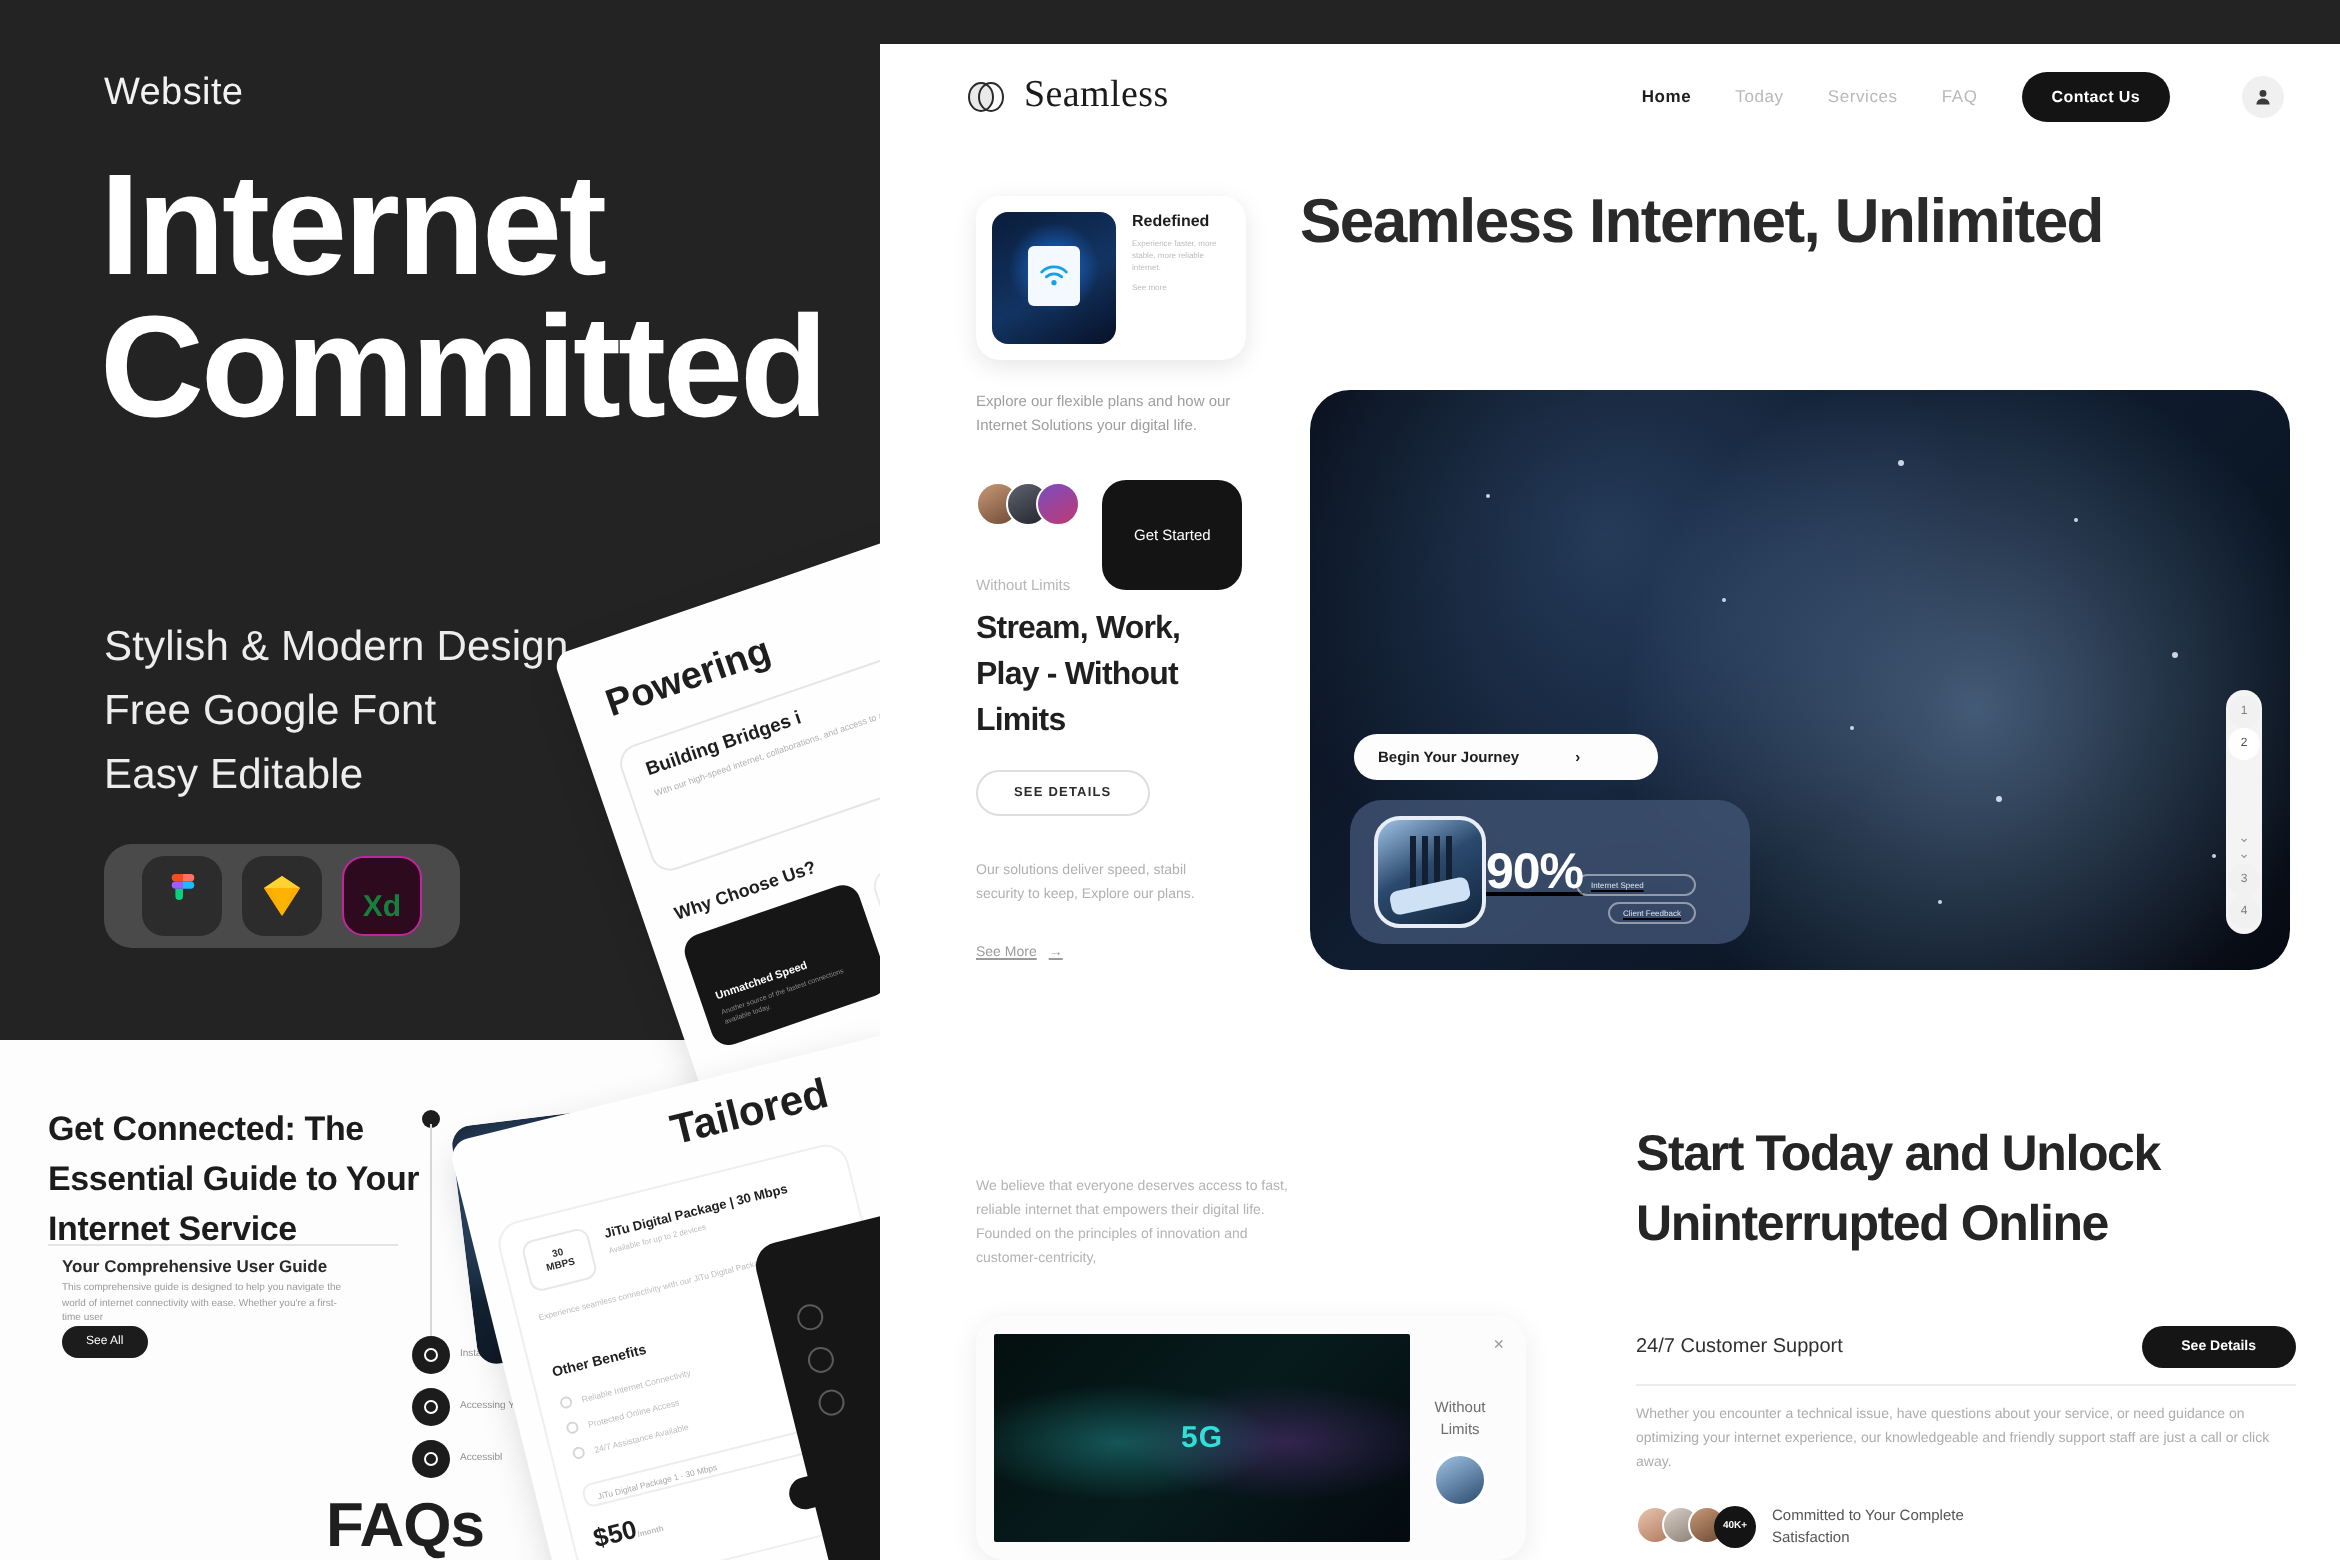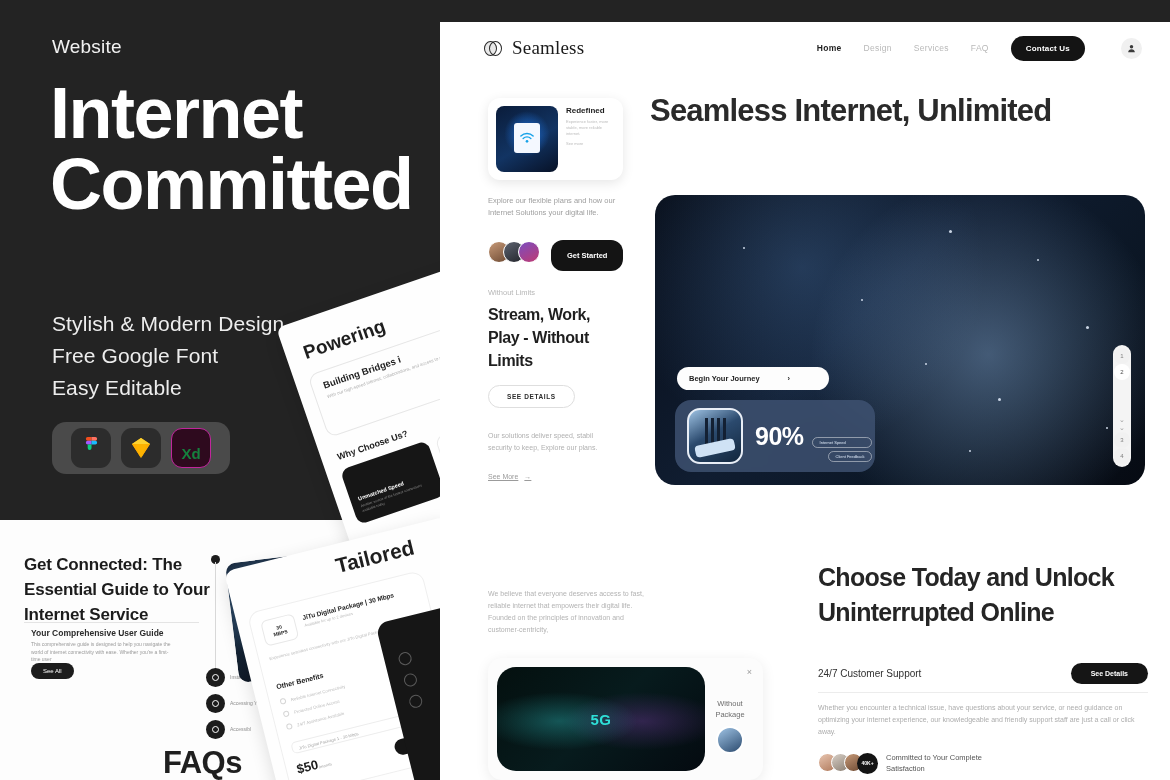--- a/index.html
+++ b/index.html
@@ -280,22 +280,23 @@
 
   .begin-journey {
     position:absolute; left:22px; top:172px;
     background:#fdfdfd; border-radius:13px; border:none;
     font-size:7.5px; color:#1d1d1d; font-weight:700;
     padding:7px 12px; display:flex; align-items:center; gap:28px; width:152px;
   }
   .stat-card {
     position:absolute; left:20px; top:205px; width:200px; height:72px;
     background: rgba(64,83,115,.82); border-radius:16px;
-    display:flex; align-items:center; gap:12px; padding:0 12px;
+    display:flex; align-items:center; gap:0; padding:0 12px;
     backdrop-filter: blur(2px);
+    text-decoration: underline;
   }
   .stat-thumb {
     width:56px;height:56px;border-radius:13px;flex:none;border:2px solid #e9eef6;
     background: linear-gradient(150deg,#9fc3e4 0%, #2b4a6e 45%, #12263d 100%);
     position:relative; overflow:hidden;
   }
   .stat-thumb .bars{position:absolute;left:16px;top:8px;display:flex;gap:3px;}
   .stat-thumb .bars i{display:block;width:3px;height:26px;background:#132033;}
   .stat-thumb .router{position:absolute;left:6px;bottom:8px;width:40px;height:12px;border-radius:4px;background:#cfe2f5;transform:rotate(-12deg);}
   .stat-num { font-size:25px; font-weight:700; color:#fff; letter-spacing:-.5px;}
@@ -319,21 +320,21 @@
   .believe {
     position:absolute; left:48px; top:588px; width:160px;
     font-size:7px; line-height:12px; color:#b3b3b3;
   }
   .card5g {
     position:absolute; left:48px; top:658px; width:275px; height:122px;
     background:#fcfcfc; border-radius:14px; box-shadow:0 3px 14px rgba(0,0,0,.08);
     padding:9px;
   }
   .c5g-img {
-    width:208px; height:104px; border-radius:19px;
+    width:208px; height:104px; border-radius:1px;
     background:
       radial-gradient(ellipse at 30% 52%, rgba(48,200,200,.35) 0%, rgba(48,200,200,0) 38%),
       radial-gradient(ellipse at 70% 52%, rgba(150,70,200,.30) 0%, rgba(150,70,200,0) 38%),
       linear-gradient(135deg,#04100f 0%, #071b1d 50%, #040a10 100%);
       position:relative; overflow:hidden;
   }
   .c5g-label { position:absolute; left:50%; top:50%; transform:translate(-50%,-50%);
                font-size:15px; font-weight:700; color:#2fe0d8; letter-spacing:.5px;}
   .c5g-x { position:absolute; right:11px; top:9px; font-size:9px; color:#9c9c9c; background:none;border:none;}
   .c5g-side { position:absolute; right:10px; top:40px; width:46px; text-align:center;}
@@ -489,21 +490,21 @@
   <div class="nav">
     <div class="brand">
       <span class="brand-mark">
           <i></i>
           <u></u>
         </span>
       <span class="brand-name">Seamless</span>
     </div>
     <div class="nav-links">
       <a href="#" class="active">Home</a>
-      <a href="#">Design</a>
+      <a href="#">Today</a>
       <a href="#">Services</a>
       <a href="#">FAQ</a>
       <button class="contact-btn">Contact Us</button>
       <button class="avatar-btn">
         <svg width="9" height="9" viewBox="0 0 12 12">
             <circle cx="6" cy="3.6" r="2.3" fill="#3b3b3b"></circle>
             <path d="M1.6 11c0-2.5 2-4 4.4-4s4.4 1.5 4.4 4z" fill="#3b3b3b"></path>
           </svg>
       </button>
     </div>
@@ -530,21 +531,21 @@
     </div>
   </div>
 
   <div class="lead-copy">Explore our flexible plans and how our Internet Solutions your digital life.</div>
   <div class="avatar-row">
     <span class="av1"></span>
     <span class="av2"></span>
     <span class="av3"></span>
   </div>
   <div class="gs-wrap">
-    <button style="background:#141414;color:#fff;border:none;border-radius:12px;font-size:7.5px;font-weight:700;padding:11px 16px;">Get Started</button>
+    <button style="background:#141414;color:#fff;border:none;border-radius:12px;font-size:7.5px;font-weight:400;padding:23px 16px;">Get Started</button>
   </div>
 
   <div class="eyebrow2">Without Limits</div>
   <div class="h2-limits">Stream, Work, Play - Without Limits</div>
   <button class="see-details-outline">SEE DETAILS</button>
   <div class="solutions-copy">Our solutions deliver speed, stabil security to keep, Explore our plans.</div>
   <div class="see-more">
     <span>See More</span>
     <span>→</span>
   </div>
@@ -597,27 +598,27 @@
 
   <div class="believe">We believe that everyone deserves access to fast, reliable internet that empowers their digital life. Founded on the principles of innovation and customer-centricity,</div>
 
   <div class="card5g">
     <div class="c5g-img">
       <div class="c5g-label">5G</div>
     </div>
     <button class="c5g-x">×</button>
     <div class="c5g-side">
       <p>Without</p>
-      <p>Package</p>
+      <p>Limits</p>
       <div class="c5g-av"></div>
     </div>
   </div>
 
   <div class="start-head">
-    <div>Choose Today and Unlock</div>
+    <div>Start Today and Unlock</div>
     <div>Uninterrupted Online</div>
   </div>
 
   <div class="support-row">
     <span>24/7 Customer Support</span>
     <button class="see-details-dark">See Details</button>
   </div>
   <div class="hr-line"></div>
   <div class="support-copy">Whether you encounter a technical issue, have questions about your service, or need guidance on optimizing your internet experience, our knowledgeable and friendly support staff are just a call or click away.</div>
 

